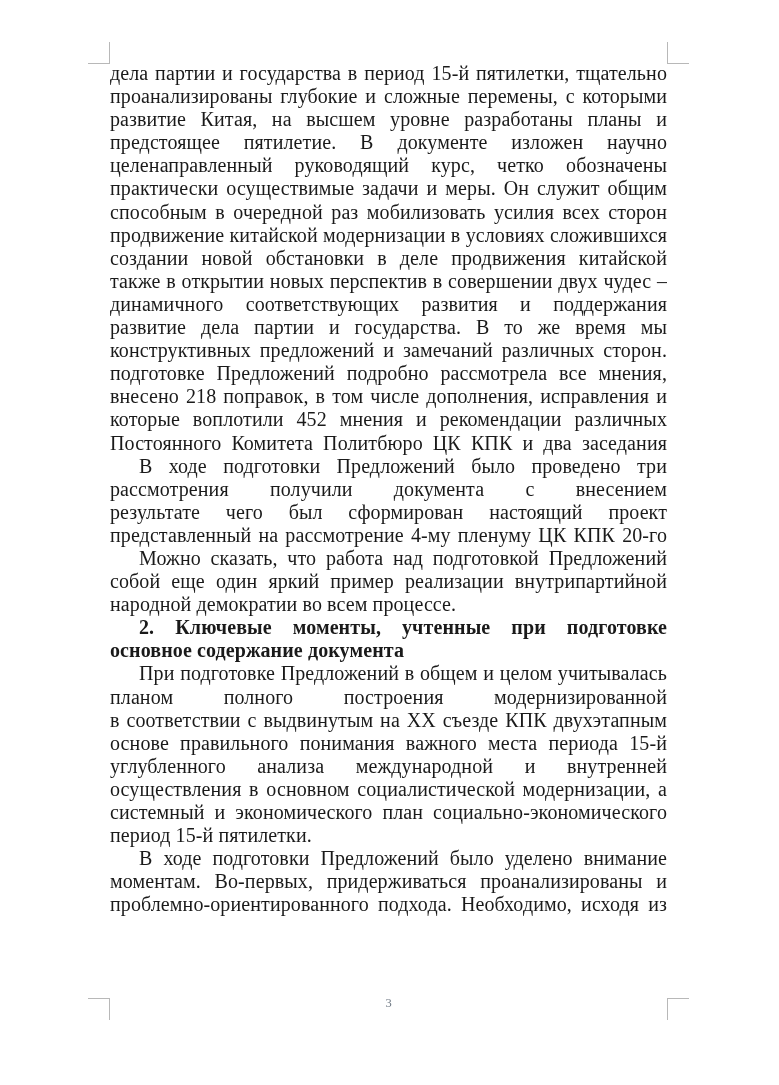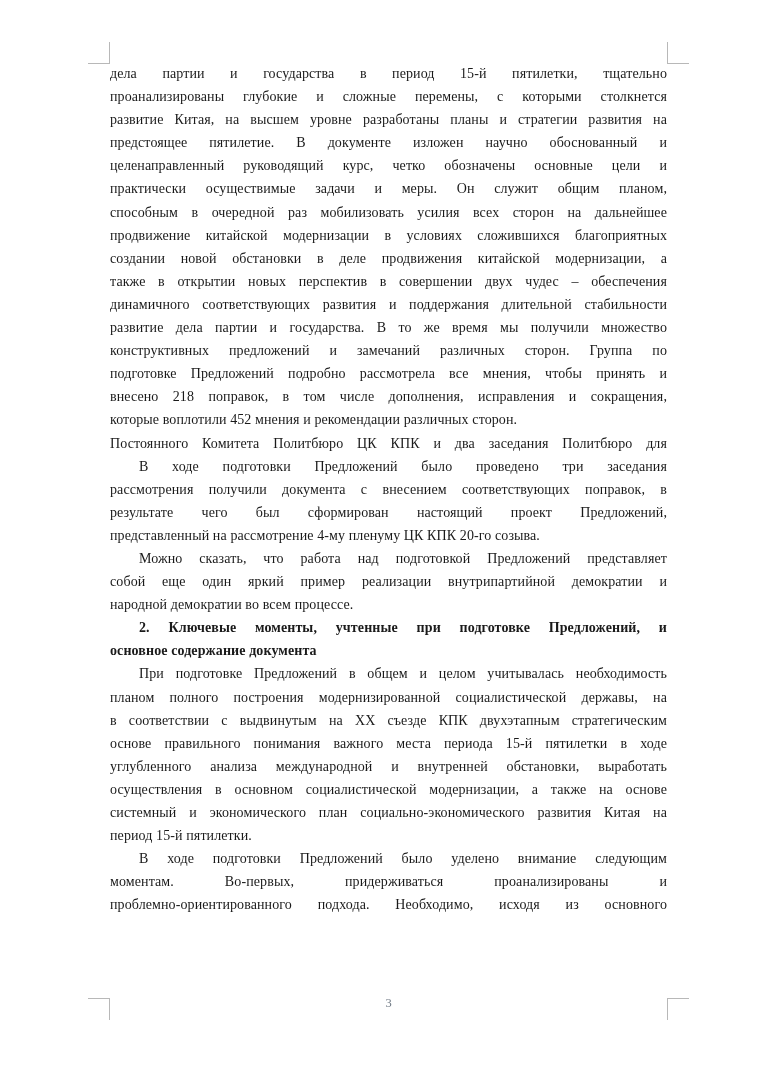--- a/index.html
+++ b/index.html
@@ -15,21 +15,21 @@
     font-family: "Liberation Serif", "DejaVu Serif", serif;
   }
   .page {
     position: relative;
     width: 779px; height: 1085px;
     background: #ffffff;
   }
   .doc-text {
     position: absolute;
     left: 110px; top: 62px; width: 557px;
-    font-size: 14px;
+    font-size: 20px;
     line-height: 23.1px;
     color: var(--text-color);
     letter-spacing: 0.1px;
   }
   .para { margin: 0; }
   .para.heading .line { font-weight: bold; }
   .line {
     text-align: justify;
     text-align-last: justify;
     white-space: normal;

